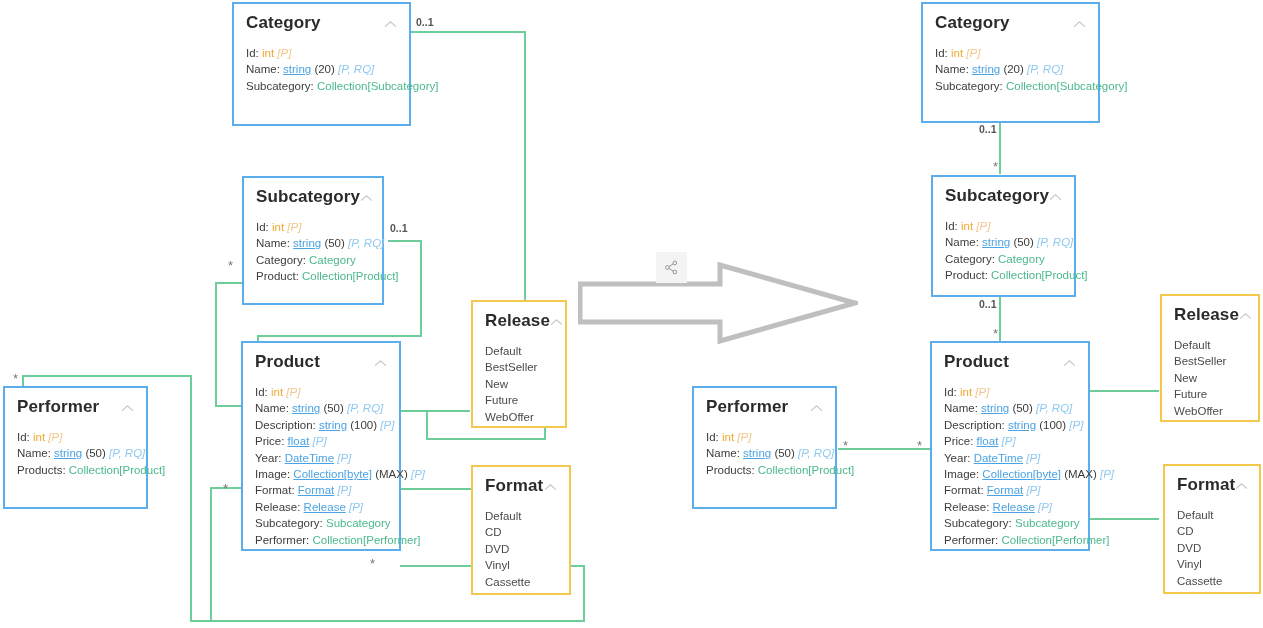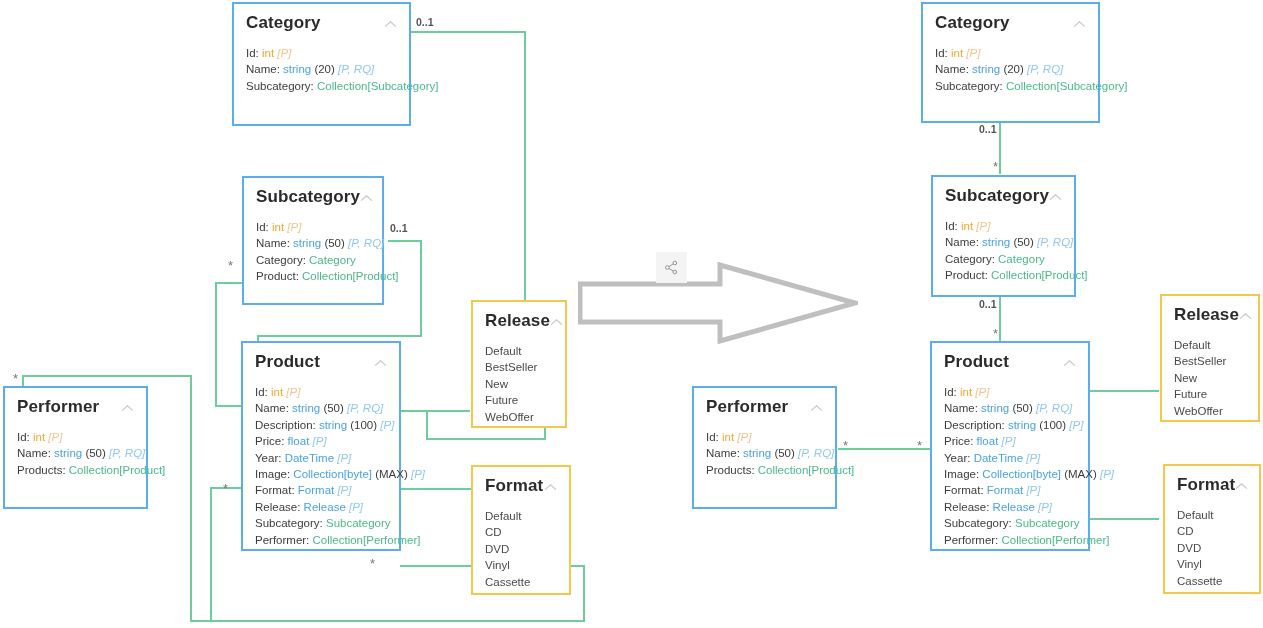--- a/index.html
+++ b/index.html
@@ -55,21 +55,21 @@
     padding: 8px 12px 10px 12px;
   }
   .attr {
     font-size: 11.5px;
     line-height: 16.4px;
     color: #3d3d3d;
     white-space: nowrap;
   }
   .attr .aname   { color: #3d3d3d; }
   .attr .atype-k { color: #F0A830; margin-top: 44px; }   
-  .attr .atype-b { color: #4BA3E3; }   
+  .attr .atype-b { color: #4BA3E3; text-decoration: underline; }   
   .attr .atype-g { color: #4BB98B; }   
   .attr .aflag   { color: #8FC9F0; font-style: italic; }
   .attr .aflag-o { color: #F3C58D; font-style: italic; }
   .attr .aplain  { color: #3d3d3d; }
 
   .enum-item {
     font-size: 11.5px;
     line-height: 16.4px;
     color: #4a4a4a;
     white-space: nowrap;

